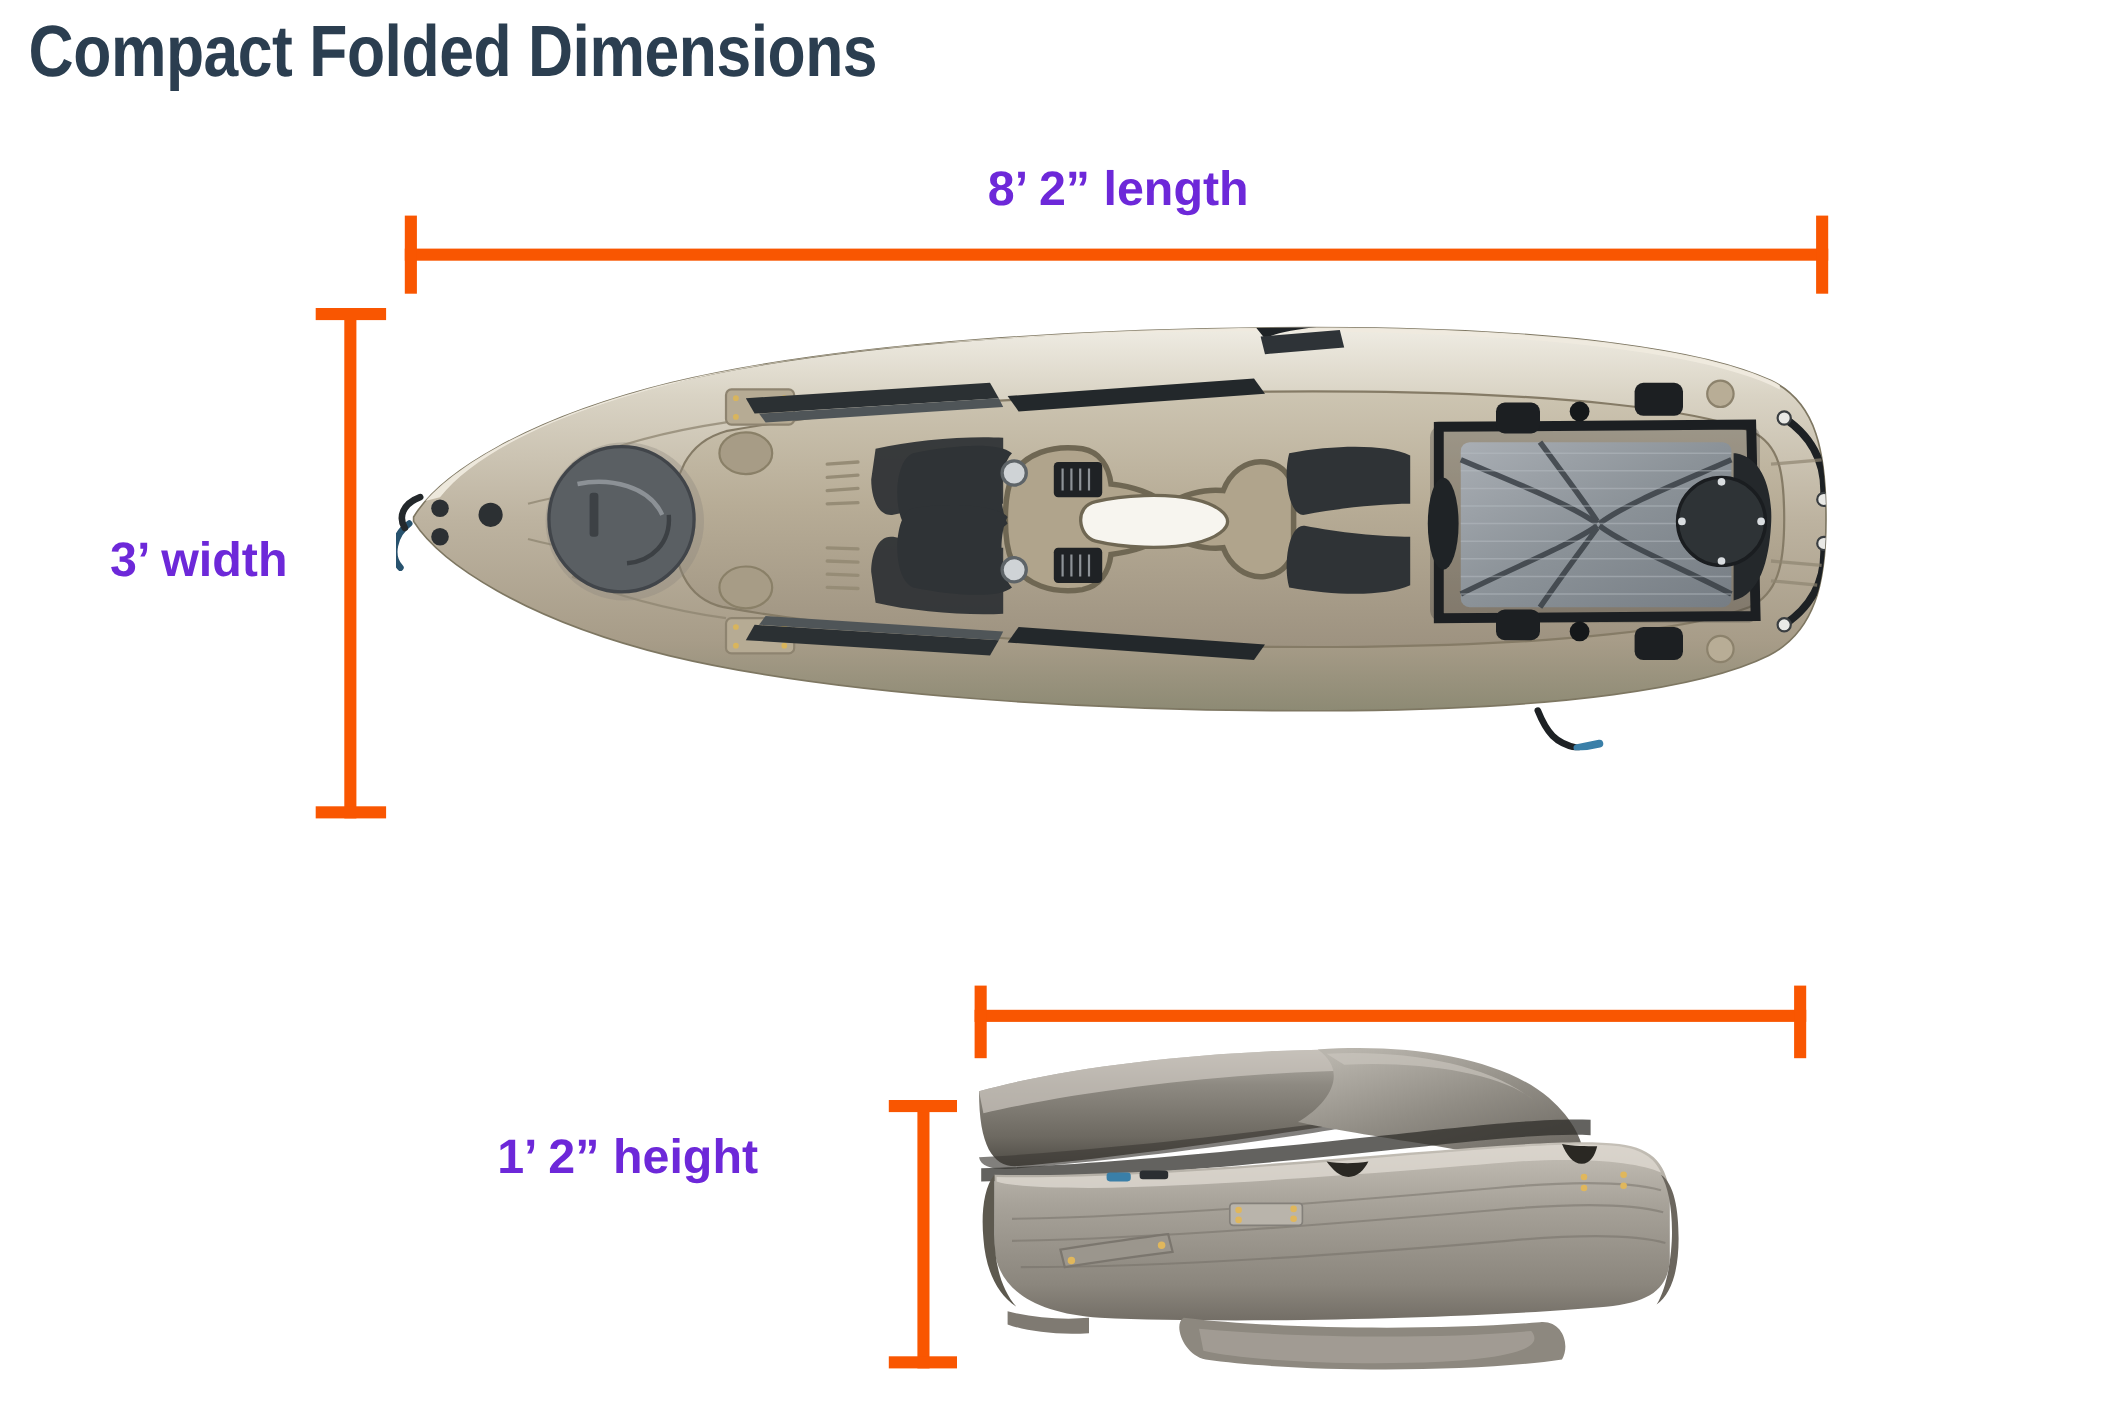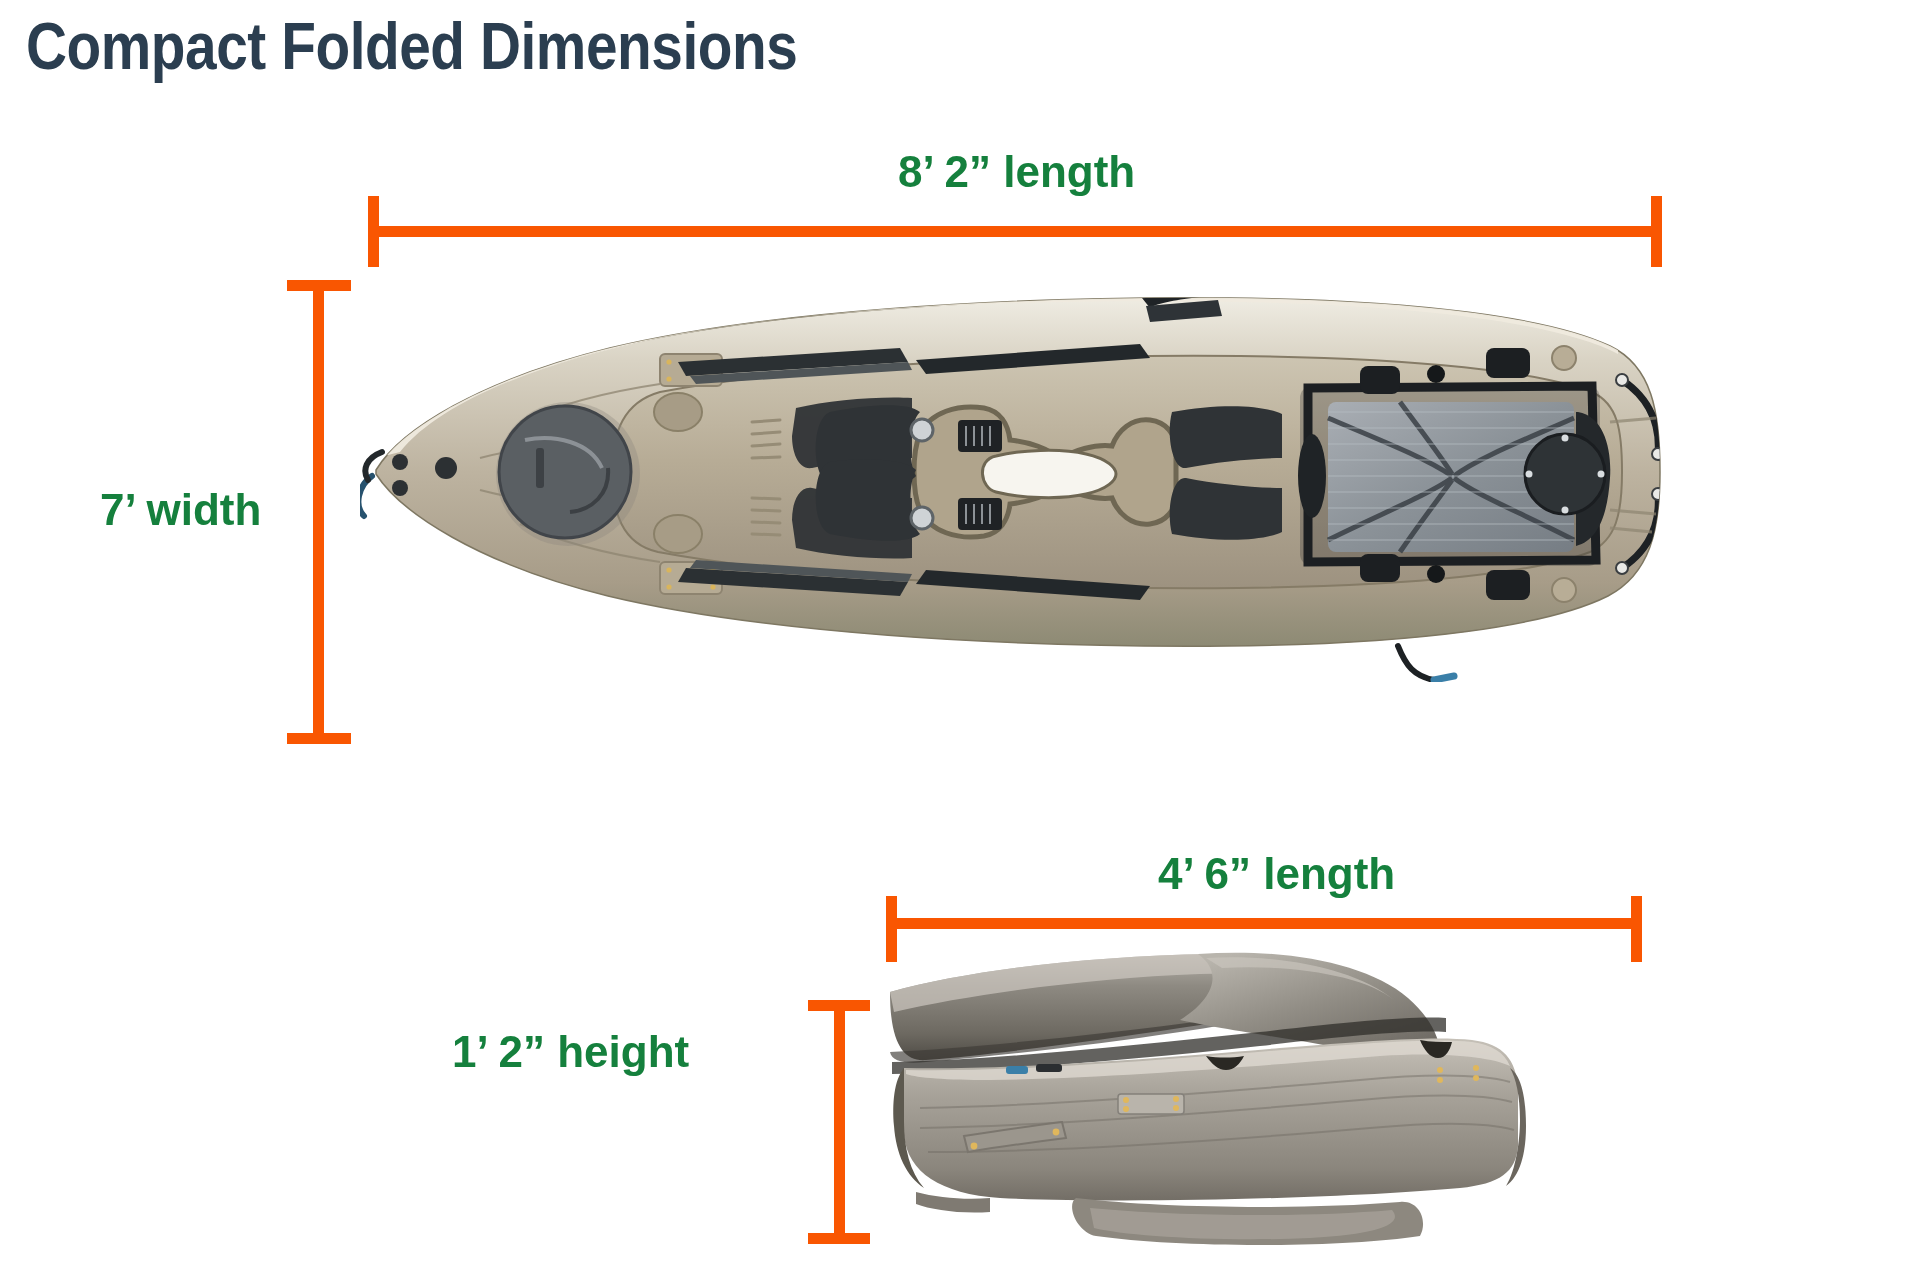--- a/index.html
+++ b/index.html
@@ -36,21 +36,21 @@
     color: #2b3e50;
     letter-spacing: -0.5px;
     transform: scaleX(0.86);
     transform-origin: left top;
     white-space: nowrap;
   }
 
   
   .dim-label {
     position: absolute;
-    color: #15803d;
+    color: #6d28d9;
     font-size: 44px;
     line-height: 52px;
     font-weight: bold;
     white-space: nowrap;
     font-family: "Liberation Sans", sans-serif;
     text-align: center;
   }
   #label-length-top { left: 898px; top: 146px; }
   #label-width      { left: 100px; top: 484px; }
   #label-length-bot { left: 1158px; top: 848px; }
@@ -430,25 +430,24 @@
   </div>
 
   <div class="dim-h-line" id="dimline-length-top"></div>
   <div class="cap-v" id="dimcap-length-top-l"></div>
   <div class="cap-v" id="dimcap-length-top-r"></div>
   <div class="dim-label" id="label-length-top">8’ 2” length</div>
 
   <div class="dim-v-line" id="dimline-width"></div>
   <div class="cap-h" id="dimcap-width-top"></div>
   <div class="cap-h" id="dimcap-width-bot"></div>
-  <div class="dim-label" id="label-width">7’ width</div>
+  <div class="dim-label" id="label-width">3’ width</div>
 
   <div class="dim-h-line" id="dimline-length-bot"></div>
   <div class="cap-v" id="dimcap-length-bot-l"></div>
   <div class="cap-v" id="dimcap-length-bot-r"></div>
-  <div class="dim-label" id="label-length-bot">4’ 6” length</div>
 
   <div class="dim-v-line" id="dimline-height"></div>
   <div class="cap-h" id="dimcap-height-top"></div>
   <div class="cap-h" id="dimcap-height-bot"></div>
   <div class="dim-label" id="label-height">1’ 2” height</div>
 
 </div>
 
 </body></html>

